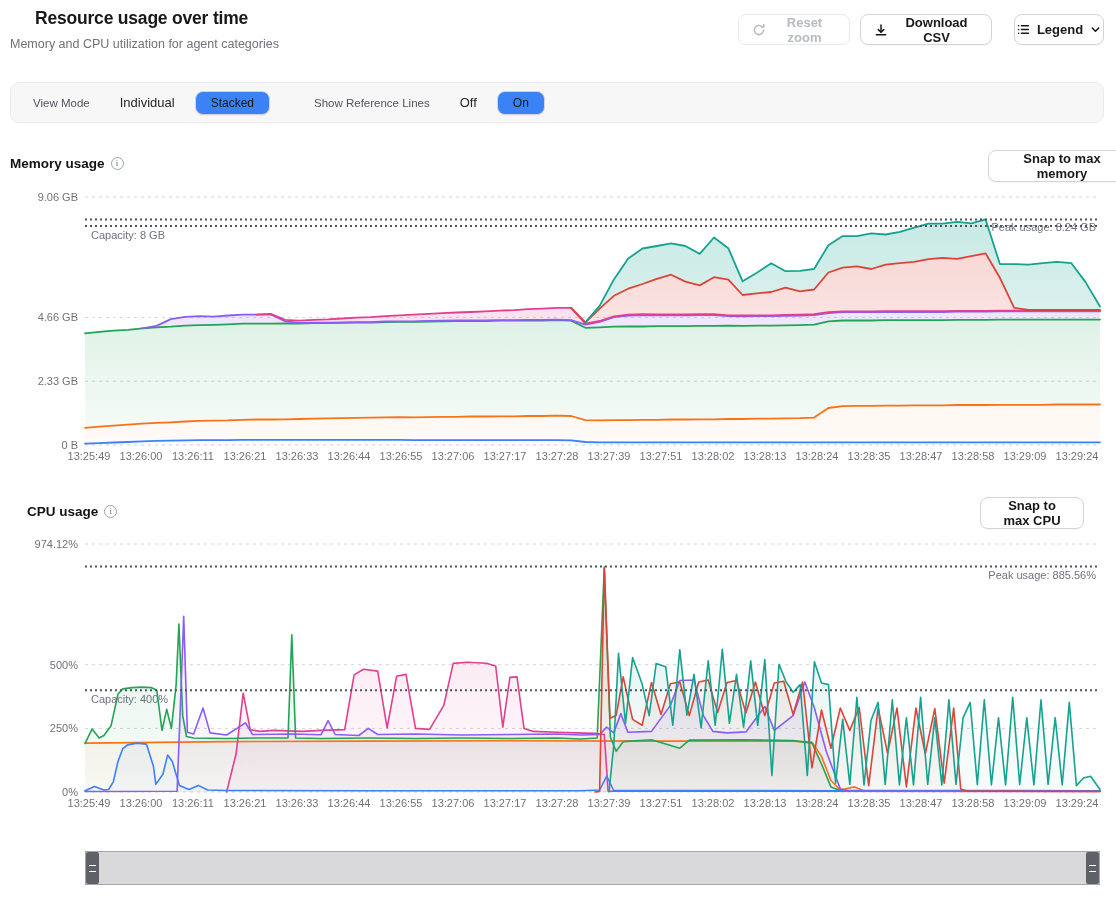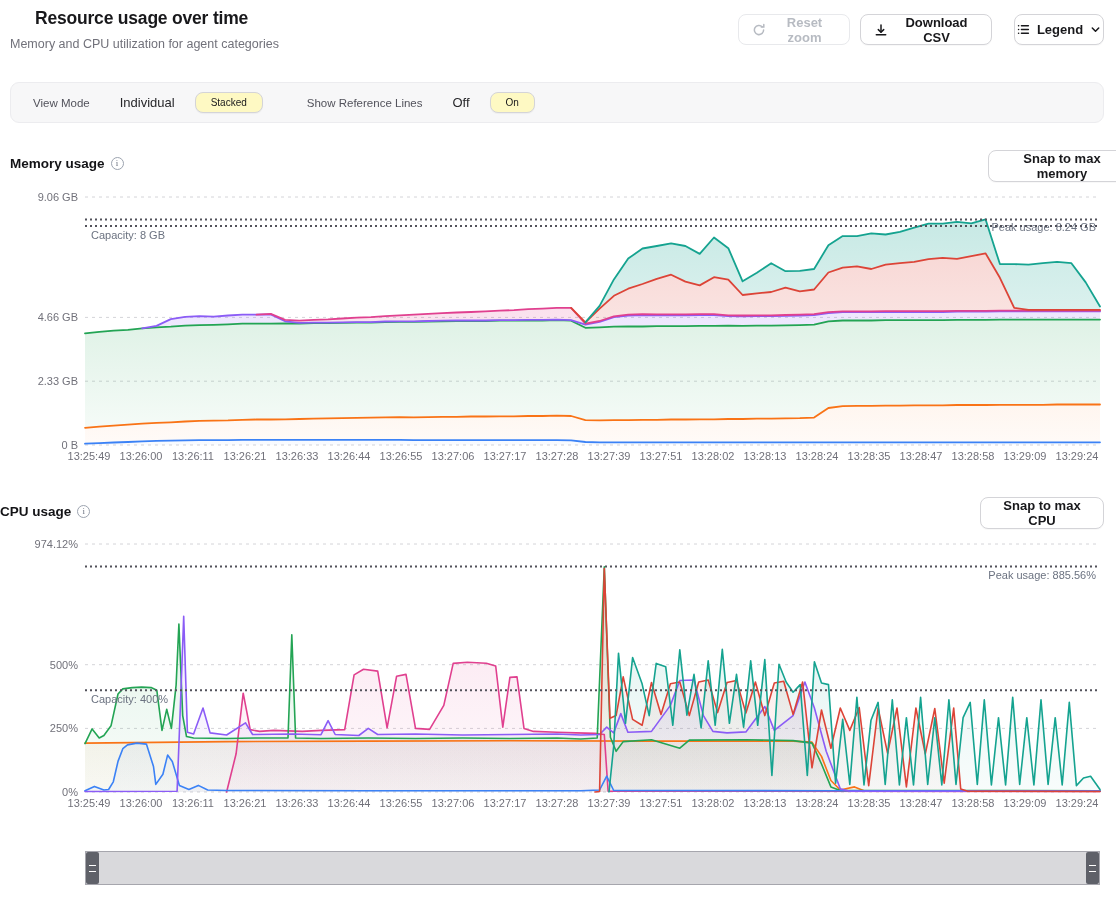--- a/index.html
+++ b/index.html
@@ -12,21 +12,21 @@
        background:#fff;border:1px solid #d4d4d8;border-radius:8px;
        font-size:13px;font-weight:700;color:#18181b;height:31px;padding:0 13px;
        box-sizing:border-box;cursor:pointer;box-shadow:0 1px 1px rgba(0,0,0,.03);}
   .btn.disabled{color:#b7bbc2;border-color:#e8e9ec;box-shadow:none;cursor:default;}
   .btn svg{flex:0 0 auto;}
   .ctrl-bar{left:10px;top:82px;width:1094px;height:41px;background:#f7f7f8;
             border:1px solid #ececef;border-radius:9px;display:flex;align-items:center;
             padding:0 12px;box-sizing:border-box;gap:8px;}
   .ctrl-label{font-size:11.5px;color:#52525b;padding:0 10px;}
   .ctrl-opt{font-size:13px;color:#27272a;padding:5px 12px;cursor:pointer;}
-  .ctrl-pill{font-size:10px;color:#18181b;background:#fef9c3;border:1px solid #d4d4d8;
+  .ctrl-pill{font-size:12px;color:#18181b;background:#3b82f6;border:1px solid #d4d4d8;
              border-radius:8px;padding:4px 15px;cursor:pointer;box-shadow:0 1px 1px rgba(0,0,0,.04);}
   .gap{width:18px;}
   .section-head{display:flex;align-items:center;gap:6px;justify-content:center;}
   .section-title{font-size:13.5px;font-weight:700;color:#131316;}
   .info{width:13px;height:13px;border:1.2px solid #9ca3af;border-radius:50%;color:#6b7280;
         font-size:9px;line-height:11px;display:inline-flex;align-items:center;justify-content:center;
         box-sizing:border-box;font-family:"Liberation Serif",serif;}
   svg text{font-family:"Liberation Sans",sans-serif;}
   .tick{font-size:11px;fill:#71717a;}
   .reflabel{font-size:11px;fill:#6b7280;}
@@ -171,25 +171,25 @@
     <text class="tick" x="713" y="275" text-anchor="middle">13:28:02</text>
     <text class="tick" x="765" y="275" text-anchor="middle">13:28:13</text>
     <text class="tick" x="817" y="275" text-anchor="middle">13:28:24</text>
     <text class="tick" x="869" y="275" text-anchor="middle">13:28:35</text>
     <text class="tick" x="921" y="275" text-anchor="middle">13:28:47</text>
     <text class="tick" x="973" y="275" text-anchor="middle">13:28:58</text>
     <text class="tick" x="1025" y="275" text-anchor="middle">13:29:09</text>
     <text class="tick" x="1077" y="275" text-anchor="middle">13:29:24</text>
   </svg>
 
-<div class="abs section-head" style="left:0;top:504px;">
+<div class="abs section-head" style="left:27px;top:504px;">
   <span class="section-title">CPU usage</span>
   <span class="info">i</span>
 </div>
-<button class="abs btn" style="left:980px;top:497px;width:124px;height:32px;">
+<button class="abs btn" style="left:980px;top:497px;width:104px;height:32px;">
   <span>Snap to max CPU</span>
 </button>
 <svg class="abs" style="left:0;top:532px;" width="1116" height="292">
     <defs>
       <linearGradient id="cpug0" gradientUnits="userSpaceOnUse" x1="0" y1="12" x2="0" y2="260">
         <stop offset="0" stop-color="#f97316" stop-opacity="0.16"></stop>
         <stop offset="1" stop-color="#f97316" stop-opacity="0.03"></stop>
       </linearGradient>
       <linearGradient id="cpug1" gradientUnits="userSpaceOnUse" x1="0" y1="12" x2="0" y2="260">
         <stop offset="0" stop-color="#e0408f" stop-opacity="0.16"></stop>

